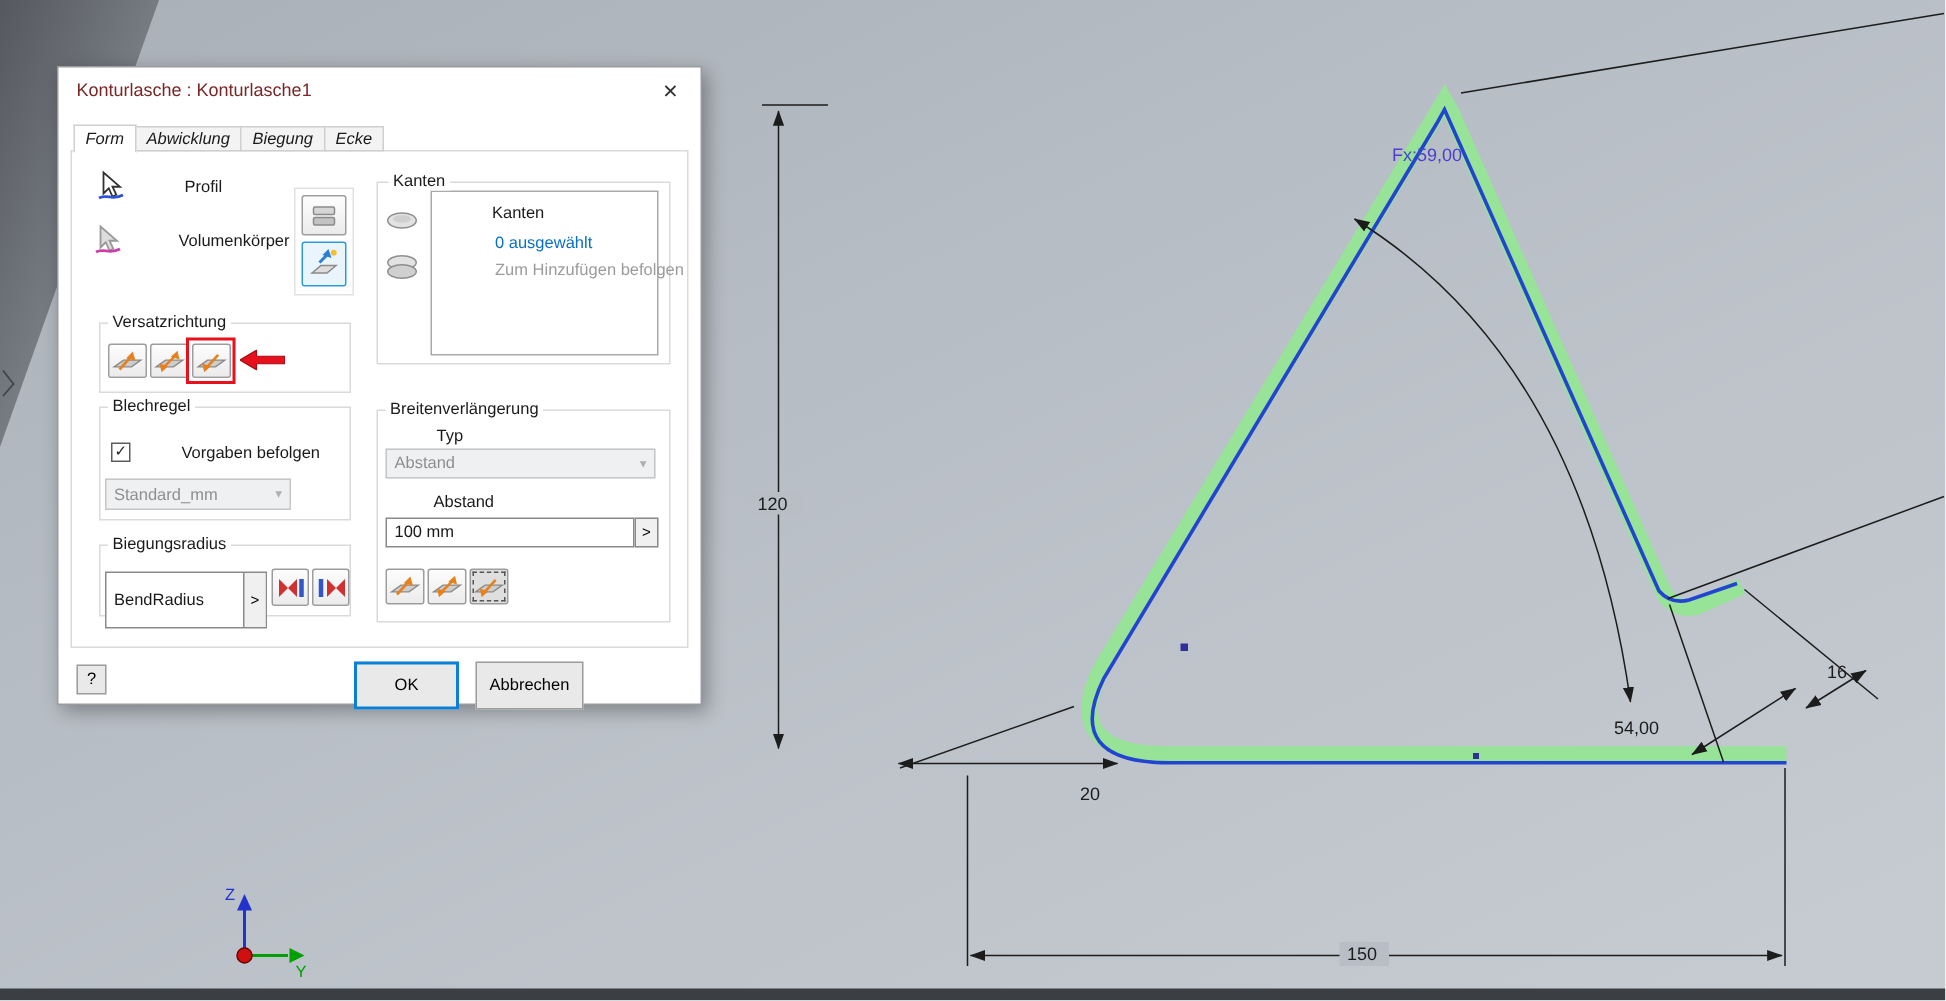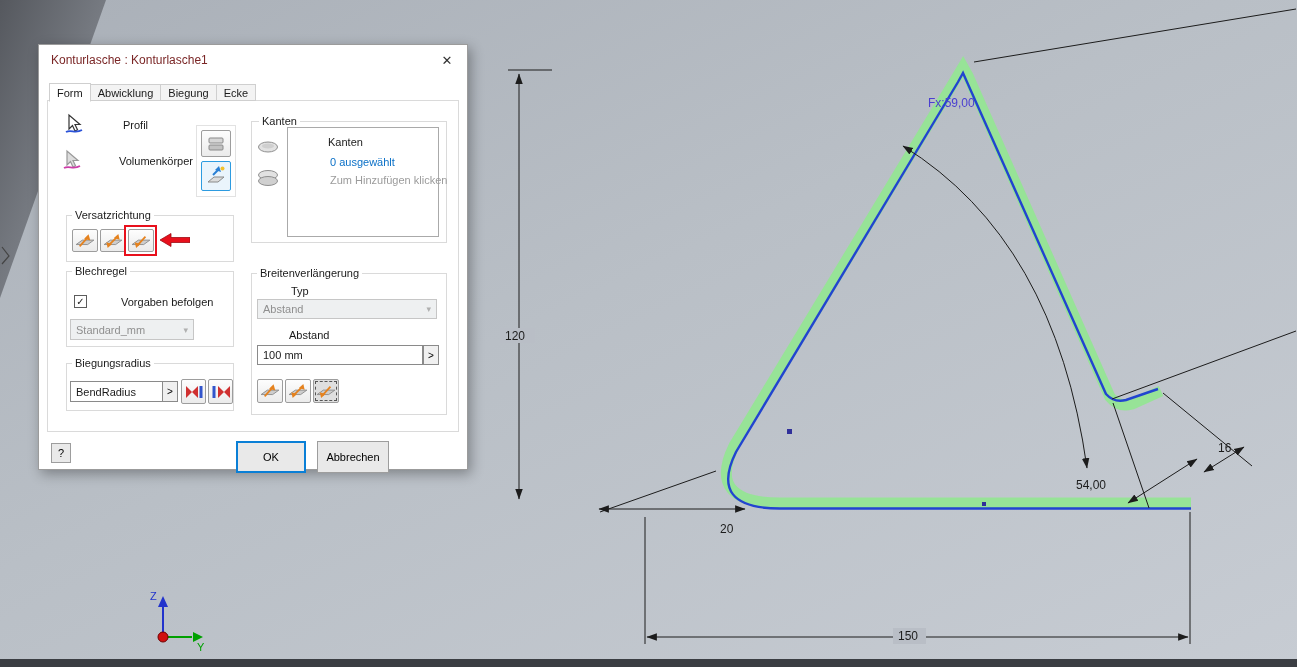--- a/index.html
+++ b/index.html
@@ -11,21 +11,21 @@
 
   
   .dialog { position:absolute; left:38px; top:44px; width:430px; height:426px;
     background:#fff; border:1px solid #9b9b9b; box-shadow:3px 4px 12px rgba(0,0,0,.32);
     font-size:11px; color:#1a1a1a; z-index:10; }
   .dlg-title { position:absolute; left:12px; top:8px; font-size:12px; color:#7a2626; white-space:nowrap; }
   .dlg-close { position:absolute; right:6px; top:5px; width:28px; height:20px; border:none;
     background:transparent; font-size:13px; color:#333; cursor:pointer; }
   .tabs { position:absolute; left:10px; top:38px; display:flex; align-items:flex-end; z-index:3; }
   .tab { height:17px; padding:0 7px; display:flex; align-items:center; background:#f3f3f3;
-    border:1px solid #cfcfcf; margin-right:-1px; cursor:pointer; white-space:nowrap; }
+    border:1px solid #cfcfcf; margin-right:-1px; cursor:pointer; white-space:nowrap;font-style:italic; }
   .tab.active { position:relative; z-index:2; height:19px; background:#fff;
     border-bottom:1px solid #fff; margin-bottom:-1px; }
   .tabpage { position:absolute; left:8px; top:55px; width:412px; height:332px;
     border:1px solid #dadada; background:#fff; }
   .lbl { position:absolute; white-space:nowrap;margin-left:28px; }
   .group { position:absolute; border:1px solid #dadada; }
   .group-label { position:absolute; background:#fff; padding:0 3px; z-index:2; white-space:nowrap; }
   .icn { position:absolute; display:block; }
   .ibtn { position:absolute; border:1px solid #9d9d9d; border-radius:2px;
     background:linear-gradient(#fdfdfd,#ebebeb); display:flex; align-items:center;
@@ -240,21 +240,21 @@
     <span>✓</span>
   </div>
   <span class="lbl" style="left:54px;top:251px">Vorgaben befolgen</span>
   <div class="combo" style="left:31px;top:274px;width:124px;height:21px">
     <span>Standard_mm</span>
     <span class="chev">▾</span>
   </div>
 
   <span class="group-label" style="left:33px;top:312px">Biegungsradius</span>
   <div class="group" style="left:27px;top:318px;width:168px;height:48px"></div>
-  <div class="input" style="left:31px;top:336px;width:108px;height:21px">
+  <div class="input" style="left:31px;top:336px;width:108px;height:38px">
     <span>BendRadius</span>
     <button class="expand">&gt;</button>
   </div>
   <button class="ibtn" style="left:142px;top:334px;width:25px;height:25px">
     <svg width="20" height="20">
           <use href="#ic-bend-a"></use>
         </svg>
   </button>
   <button class="ibtn" style="left:169px;top:334px;width:25px;height:25px">
     <svg width="20" height="20">
@@ -266,21 +266,21 @@
   <div class="group" style="left:212px;top:76px;width:196px;height:122px"></div>
   <svg class="icn" style="left:218px;top:94px" width="22" height="16">
         <use href="#ic-edge"></use>
       </svg>
   <svg class="icn" style="left:218px;top:124px" width="22" height="18">
         <use href="#ic-edge2"></use>
       </svg>
   <div class="klist" style="left:248px;top:82px;width:152px;height:110px">
     <span class="lbl" style="left:12px;top:8px">Kanten</span>
     <span class="lbl link-blue" style="left:14px;top:28px">0 ausgewählt</span>
-    <span class="lbl hint-gray" style="left:14px;top:46px">Zum Hinzufügen klicken</span>
+    <span class="lbl hint-gray" style="left:14px;top:46px">Zum Hinzufügen befolgen</span>
   </div>
 
   <span class="group-label" style="left:218px;top:222px">Breitenverlängerung</span>
   <div class="group" style="left:212px;top:228px;width:196px;height:142px"></div>
   <span class="lbl" style="left:224px;top:240px">Typ</span>
   <div class="combo" style="left:218px;top:254px;width:180px;height:20px">
     <span>Abstand</span>
     <span class="chev">▾</span>
   </div>
   <span class="lbl" style="left:222px;top:284px">Abstand</span>

